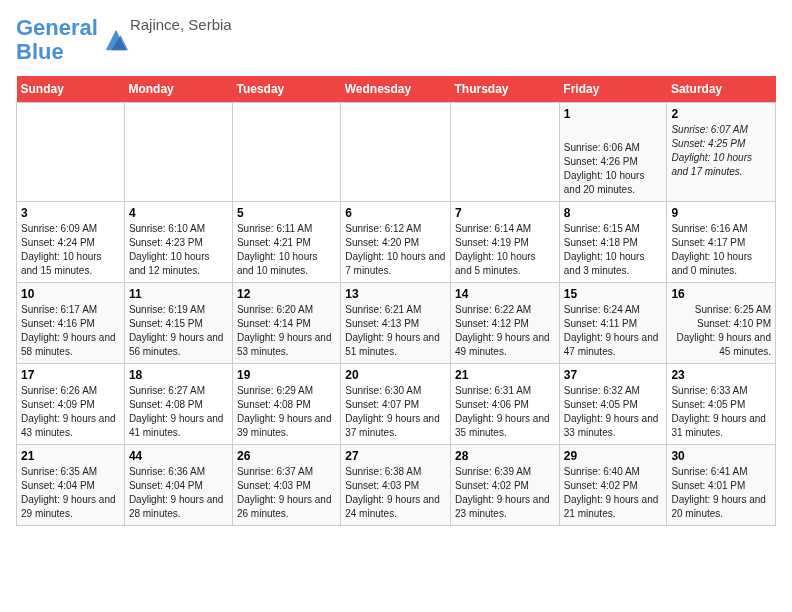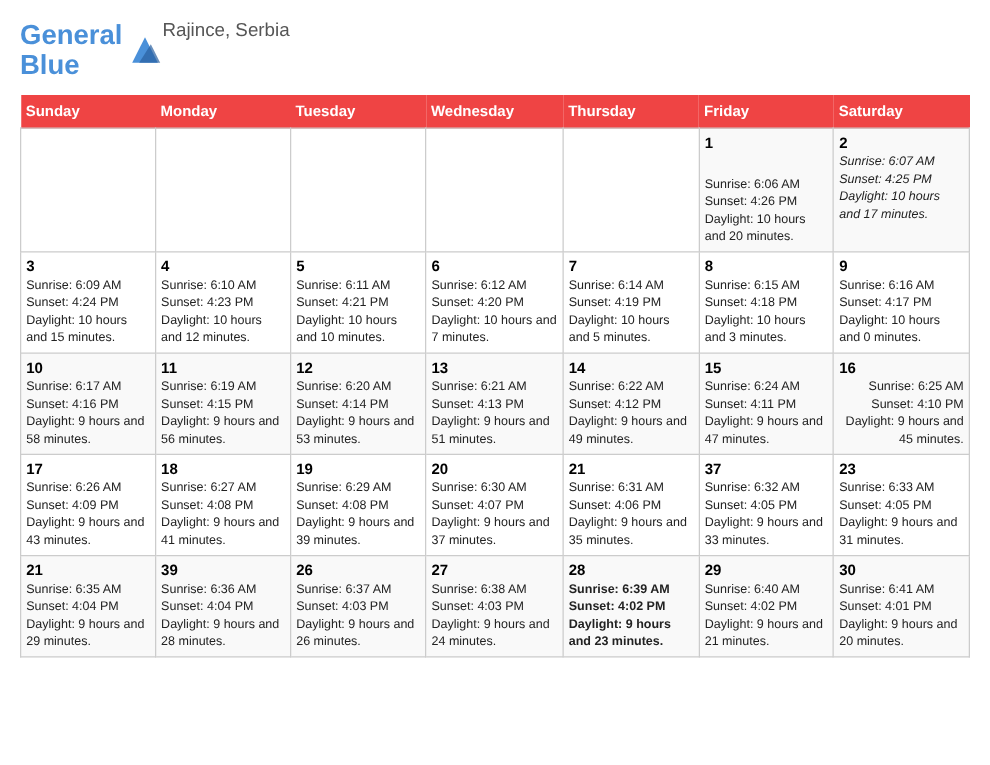--- a/index.html
+++ b/index.html
@@ -275,40 +275,40 @@
         </td>
       </tr>
       <tr>
         <td>
           <span class="day-num">21</span>
           <div class="day-info" style="white-space: pre-line;">Sunrise: 6:35 AM
 Sunset: 4:04 PM
 Daylight: 9 hours and 29 minutes.</div>
         </td>
         <td>
-          <span class="day-num">39</span>
+          <span class="day-num">44</span>
           <div class="day-info" style="white-space: pre-line;">Sunrise: 6:36 AM
 Sunset: 4:04 PM
 Daylight: 9 hours and 28 minutes.</div>
         </td>
         <td>
           <span class="day-num">26</span>
           <div class="day-info" style="white-space: pre-line;">Sunrise: 6:37 AM
 Sunset: 4:03 PM
 Daylight: 9 hours and 26 minutes.</div>
         </td>
         <td>
           <span class="day-num">27</span>
           <div class="day-info" style="white-space: pre-line;">Sunrise: 6:38 AM
 Sunset: 4:03 PM
 Daylight: 9 hours and 24 minutes.</div>
         </td>
         <td>
           <span class="day-num">28</span>
-          <div class="day-info" style="white-space: pre-line; font-weight: bold;">Sunrise: 6:39 AM
+          <div class="day-info" style="white-space: pre-line;">Sunrise: 6:39 AM
 Sunset: 4:02 PM
 Daylight: 9 hours and 23 minutes.</div>
         </td>
         <td>
           <span class="day-num">29</span>
           <div class="day-info" style="white-space: pre-line;">Sunrise: 6:40 AM
 Sunset: 4:02 PM
 Daylight: 9 hours and 21 minutes.</div>
         </td>
         <td>

